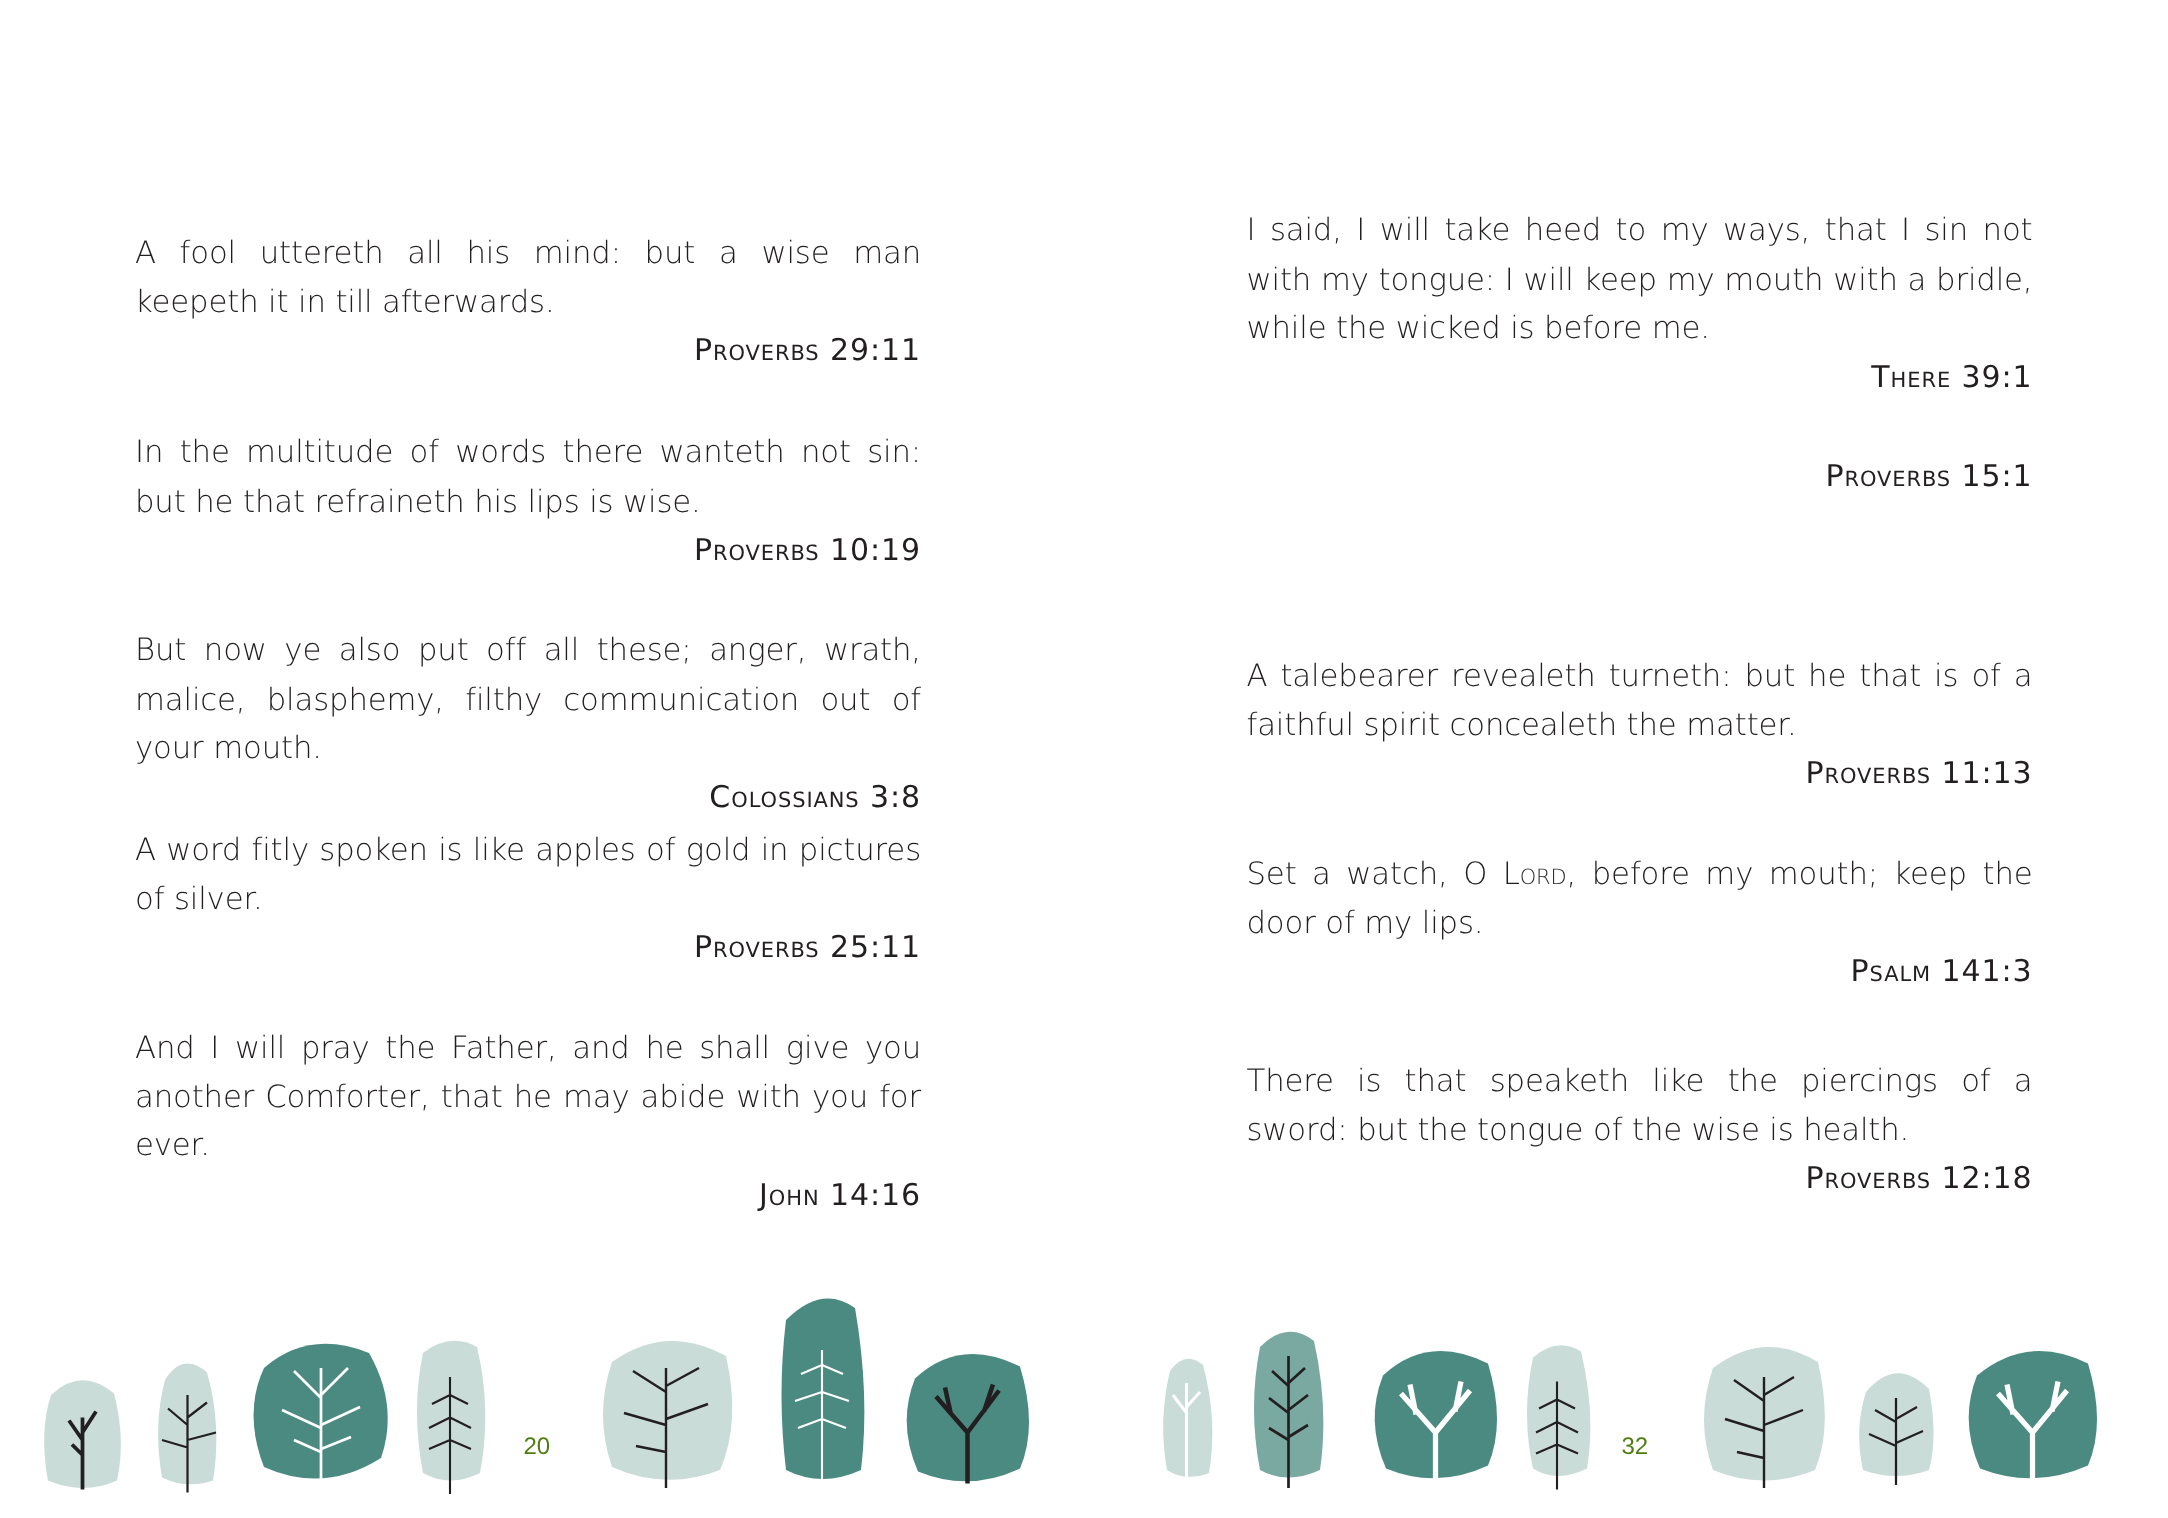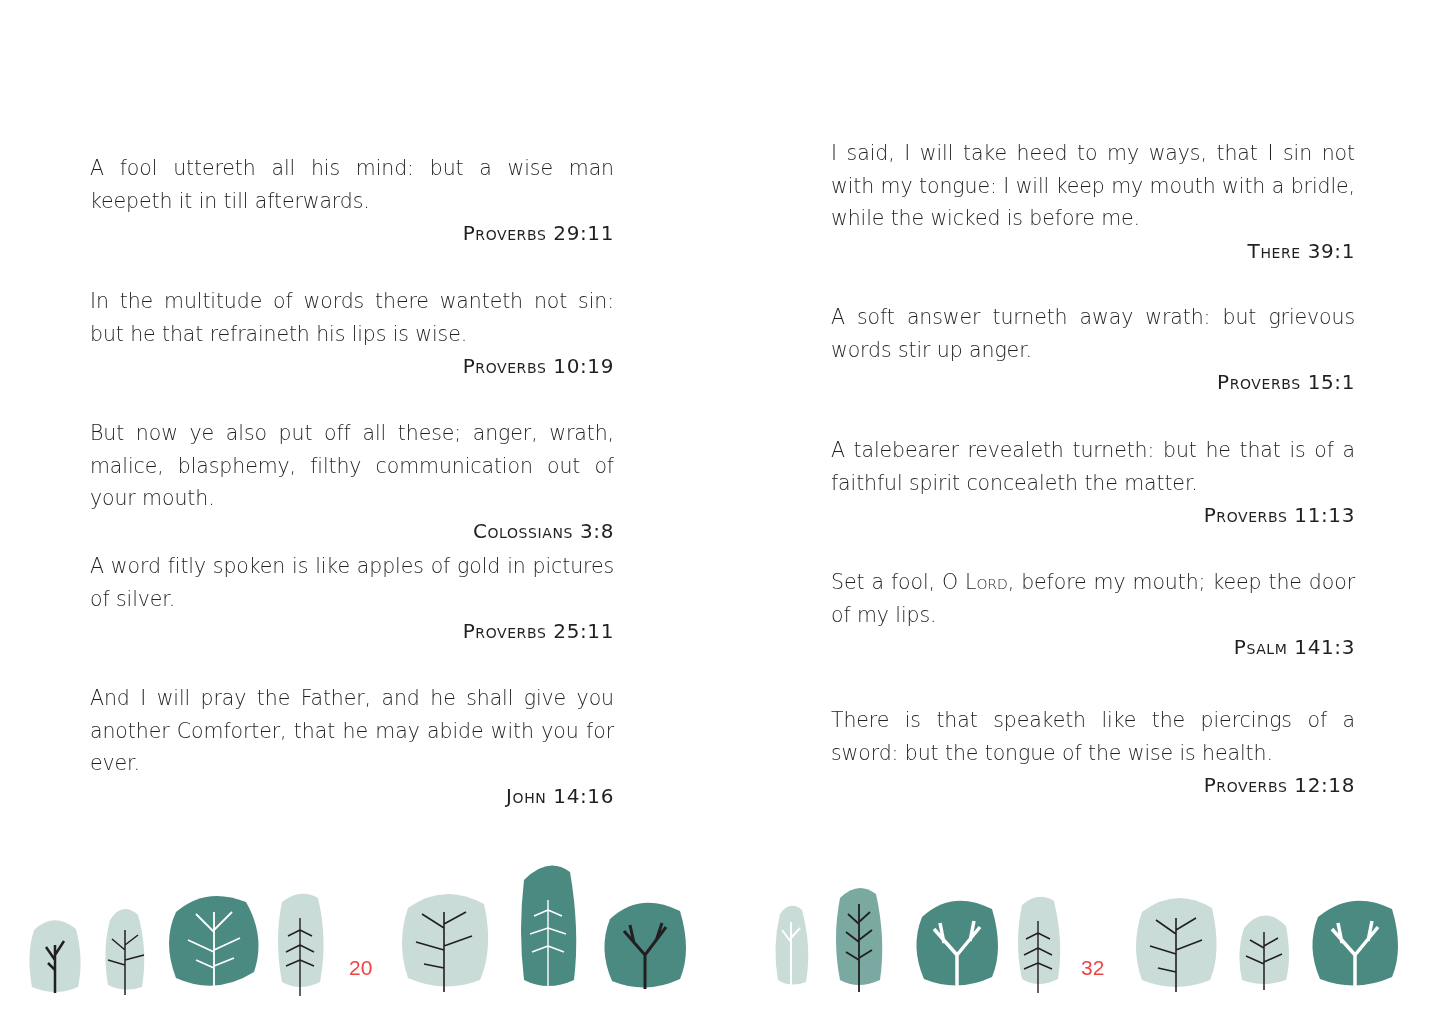--- a/index.html
+++ b/index.html
@@ -15,21 +15,21 @@
       font-size: 20.5px; line-height: 32.5px; color: #231f20;
       text-align: justify; letter-spacing: -0.1px;
       font-family: "DejaVu Sans", sans-serif; font-weight: 300;
     }
     .verse-ref {
       text-align: right; font-size: 20px; line-height: 32.5px;
       font-variant: small-caps; letter-spacing: 0.6px; color: #231f20;
     }
     .sc { font-variant: small-caps; }
     .page-number {
-      position: absolute; top: 956px; font-size: 21px; color: #ef4444;
+      position: absolute; top: 956px; font-size: 16px; color: #4d7c0f;
       font-family: "Liberation Sans", sans-serif;
     }
     .tree { position: absolute; }
     .tree svg { display: block; overflow: visible; }
   </style>
 </head>
 <body>
 
 <div class="page page-left">
   <div class="verse" style="top:152px">
@@ -97,29 +97,28 @@
       </svg>
   </div>
 </div>
 
 <div class="page page-right">
   <div class="verse" style="top:137px">
     <p class="verse-text">I said, I will take heed to my ways, that I sin not with my tongue: I will keep my mouth with a bridle, while the wicked is before me.</p>
     <p class="verse-ref">There 39:1</p>
   </div>
   <div class="verse" style="top:301px">
-    <p class="verse-text">A soft answer turneth away wrath: but grievous words stir up anger.</p>
     <p class="verse-ref">Proverbs 15:1</p>
   </div>
   <div class="verse" style="top:434px">
     <p class="verse-text">A talebearer revealeth turneth: but he that is of a faithful spirit concealeth the matter.</p>
     <p class="verse-ref">Proverbs 11:13</p>
   </div>
   <div class="verse" style="top:566px">
-    <p class="verse-text"><span>Set a fool, O </span><span class="sc">Lord</span><span>, before my mouth; keep the door of my lips.</span></p>
+    <p class="verse-text"><span>Set a watch, O </span><span class="sc">Lord</span><span>, before my mouth; keep the door of my lips.</span></p>
     <p class="verse-ref">Psalm 141:3</p>
   </div>
   <div class="verse" style="top:704px">
     <p class="verse-text">There is that speaketh like the piercings of a sword: but the tongue of the wise is health.</p>
     <p class="verse-ref">Proverbs 12:18</p>
   </div>
 
   <div class="tree" style="left:50px;top:902px">
     <svg width="40" height="86">
         <path d="M8 12 Q18 -2 30 8 Q40 45 34 80 Q18 86 6 78 Q0 45 8 12Z" fill="#c9dcd7"></path>

